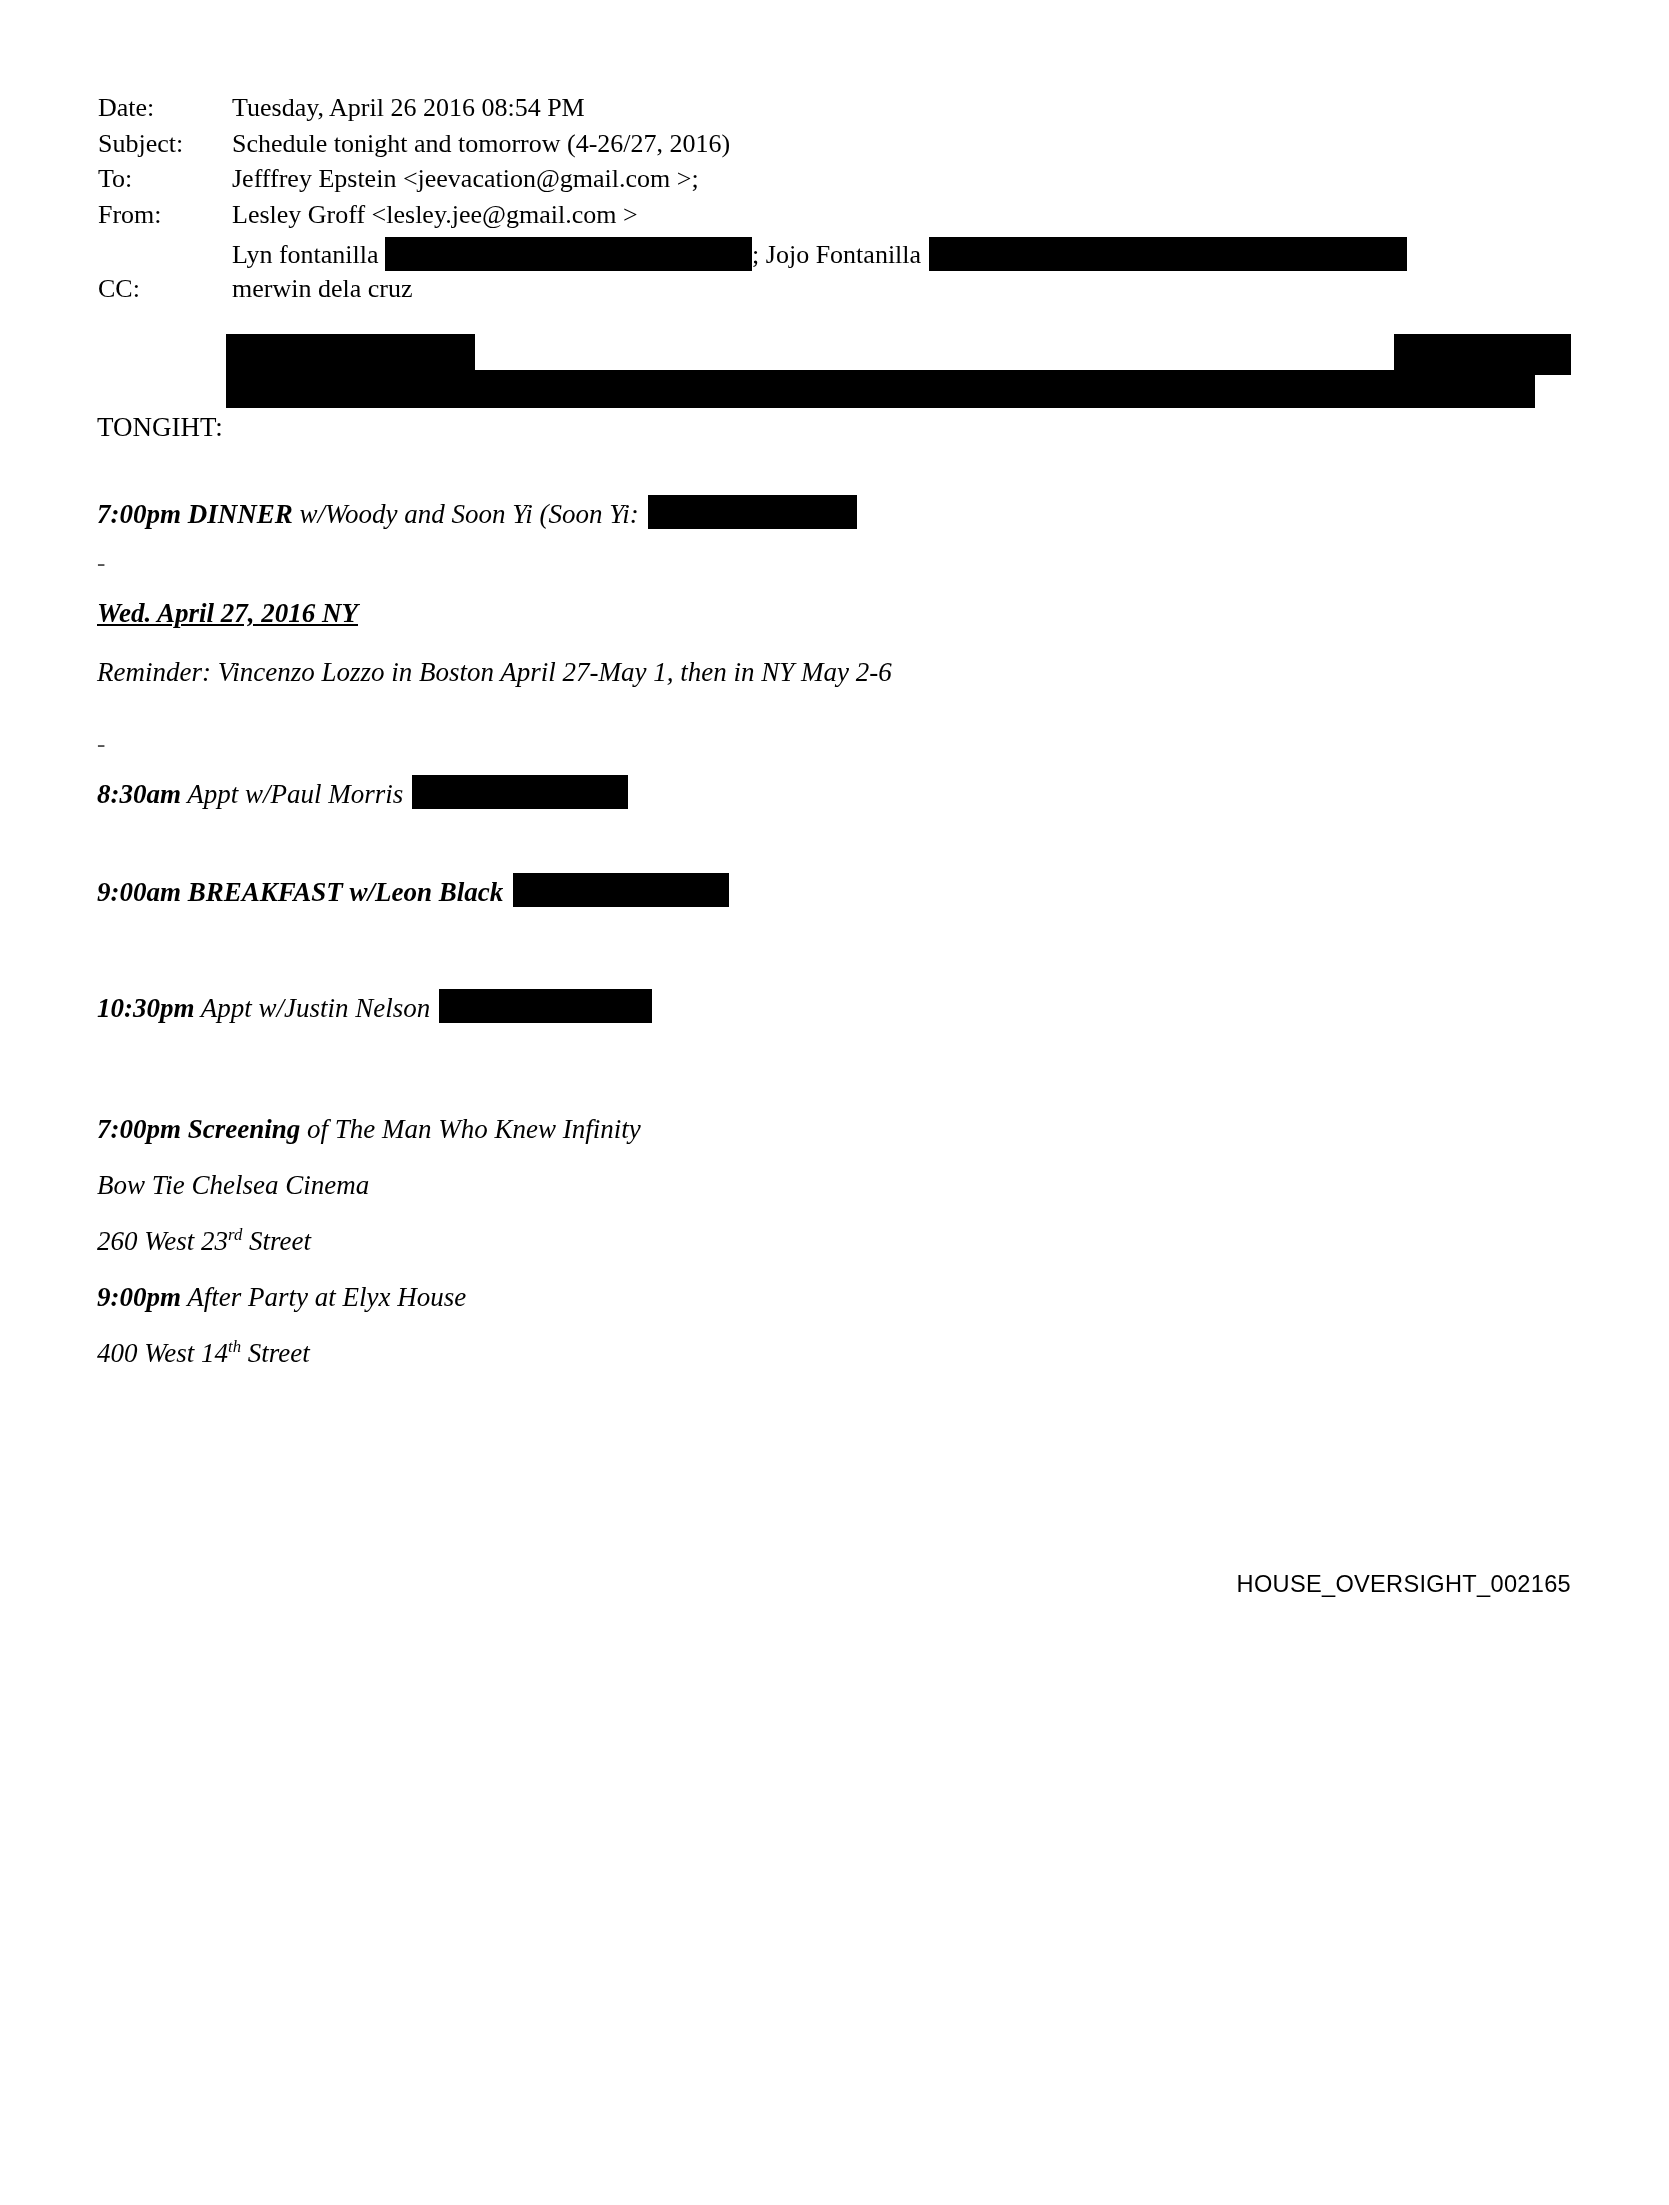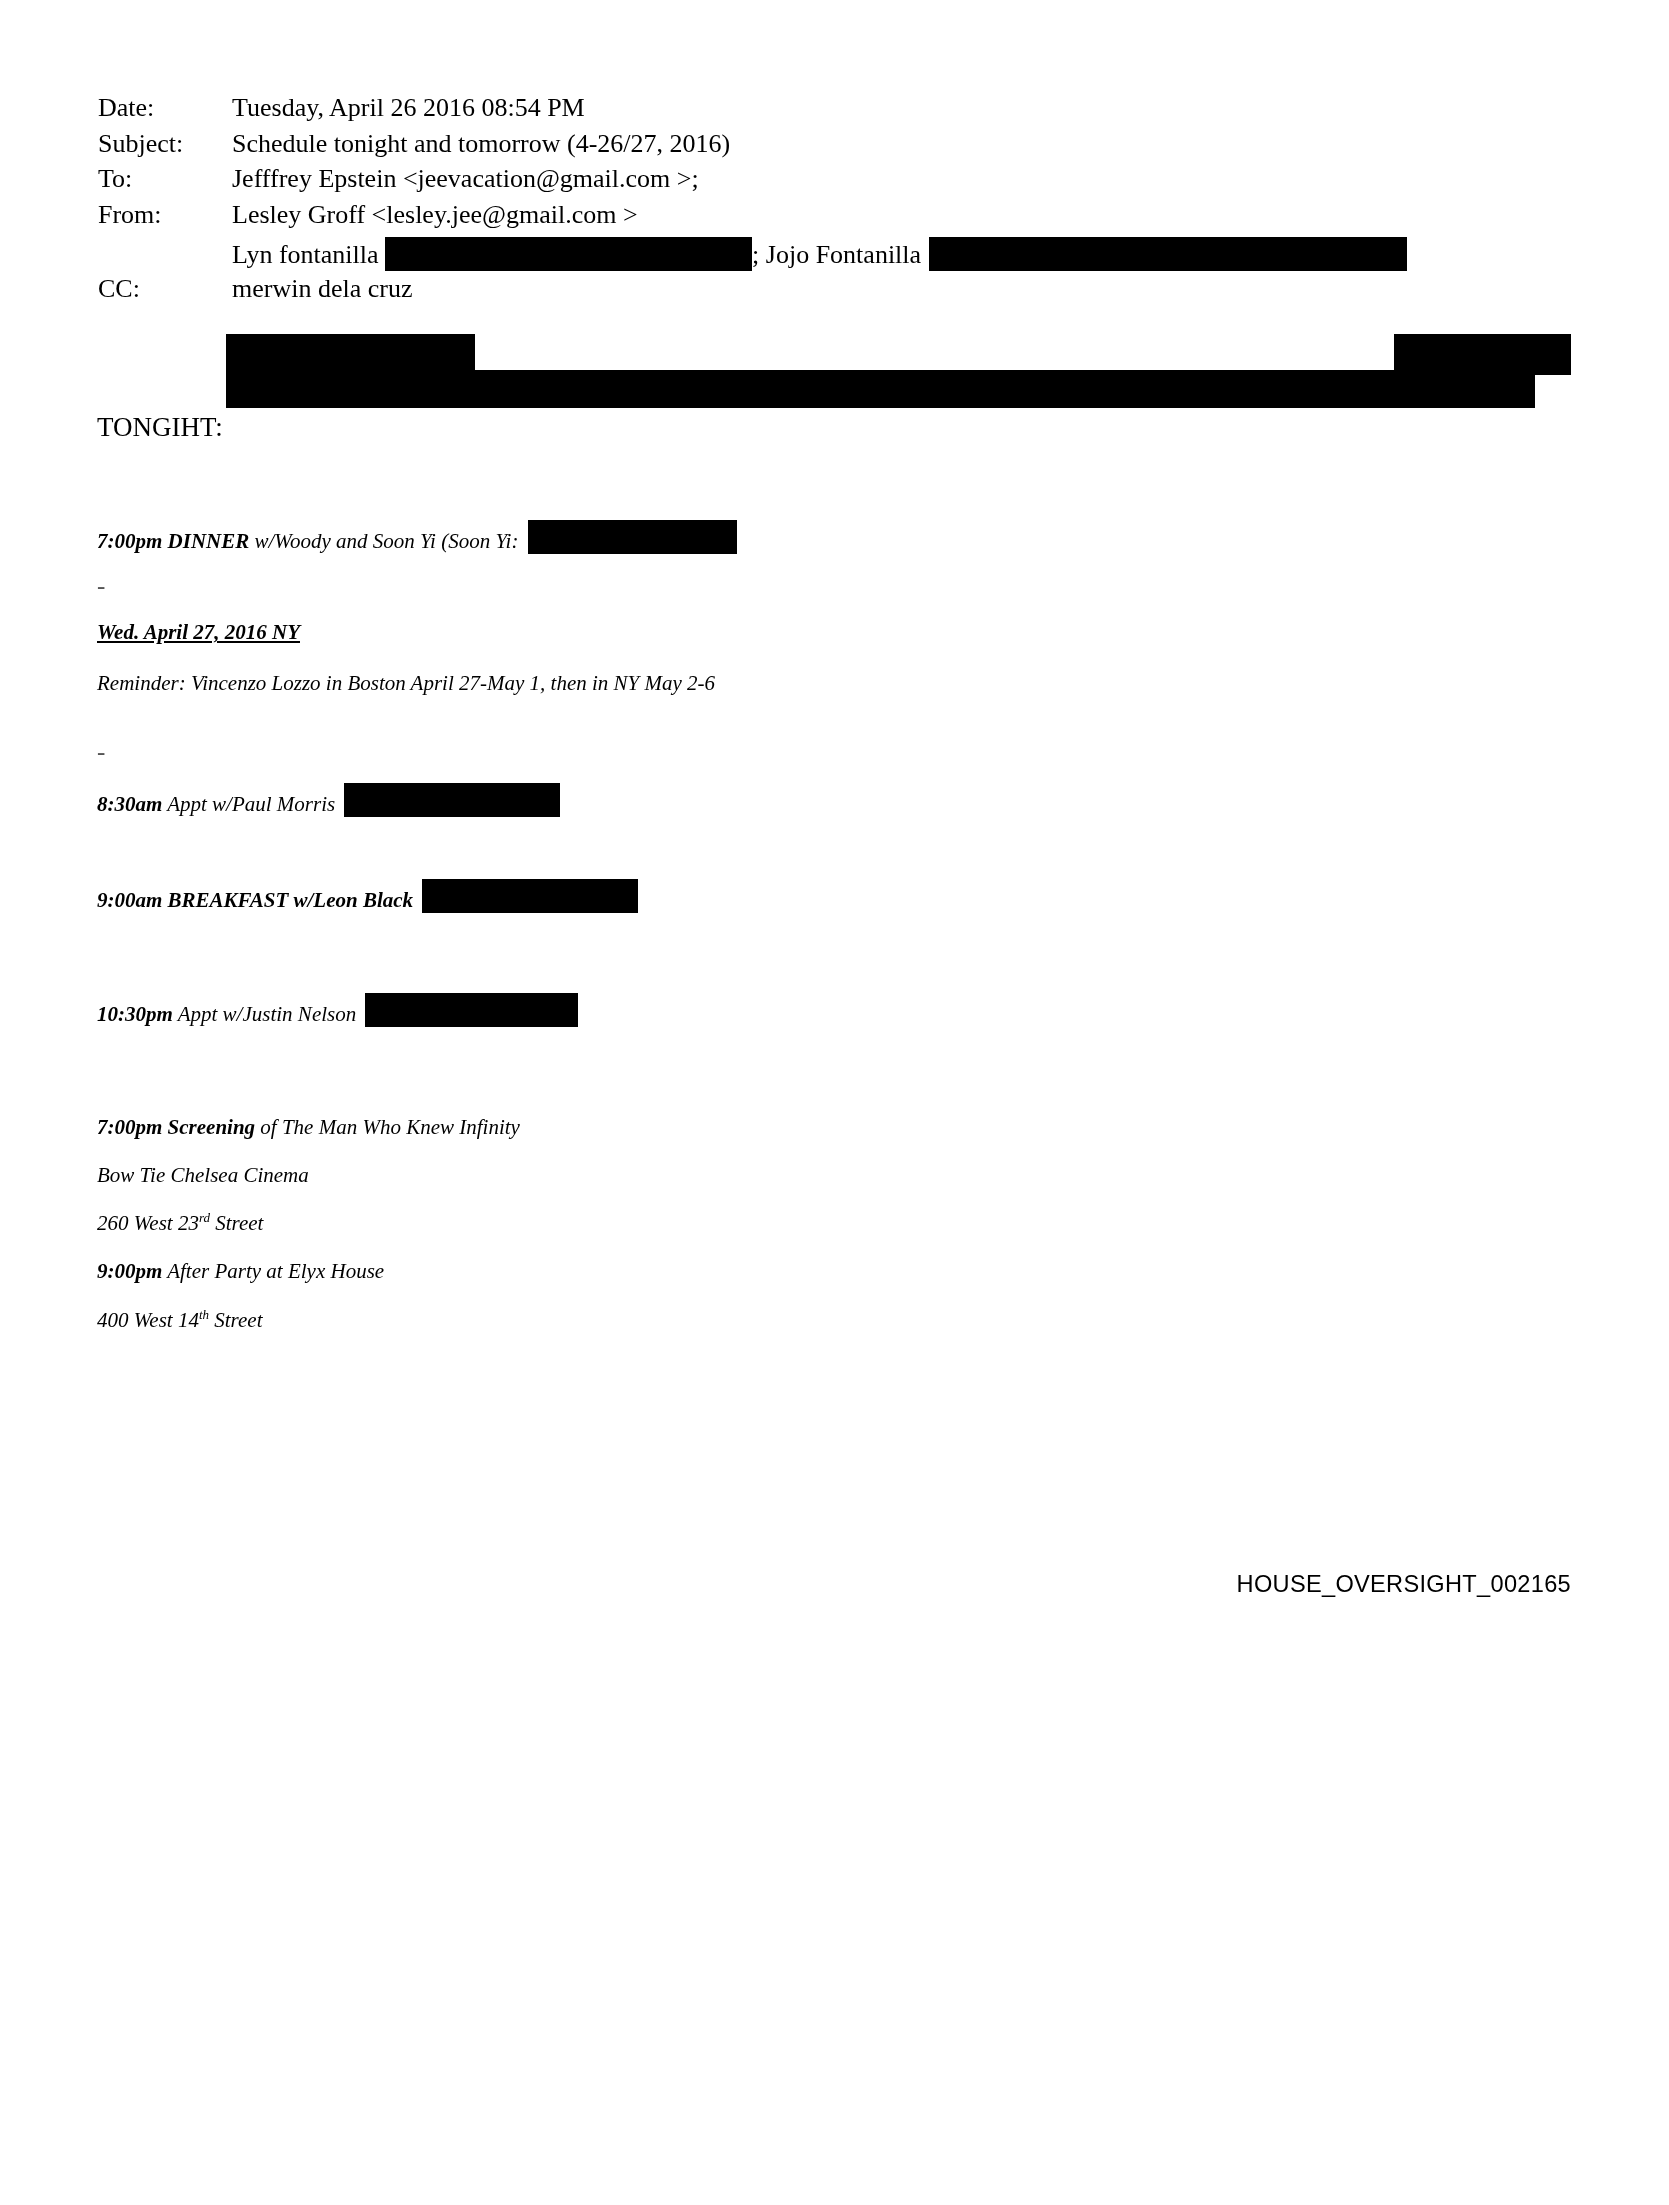--- a/index.html
+++ b/index.html
@@ -80,24 +80,24 @@
 
   
   .body {
     position: absolute;
     left: 97px;
     top: 412px;
     width: 1479px;
   }
   .tonight {
     font-size: 27px;
-    margin-bottom: 77px;
+    margin-bottom: 52px;
   }
   .line {
-    font-size: 21px;
+    font-size: 27px;
     font-style: italic;
     line-height: 1.3;
     position: relative;
     margin-bottom: 6.5px;
   }
   .time {
     font-weight: bold;
     font-style: italic;
   }
   .u {

